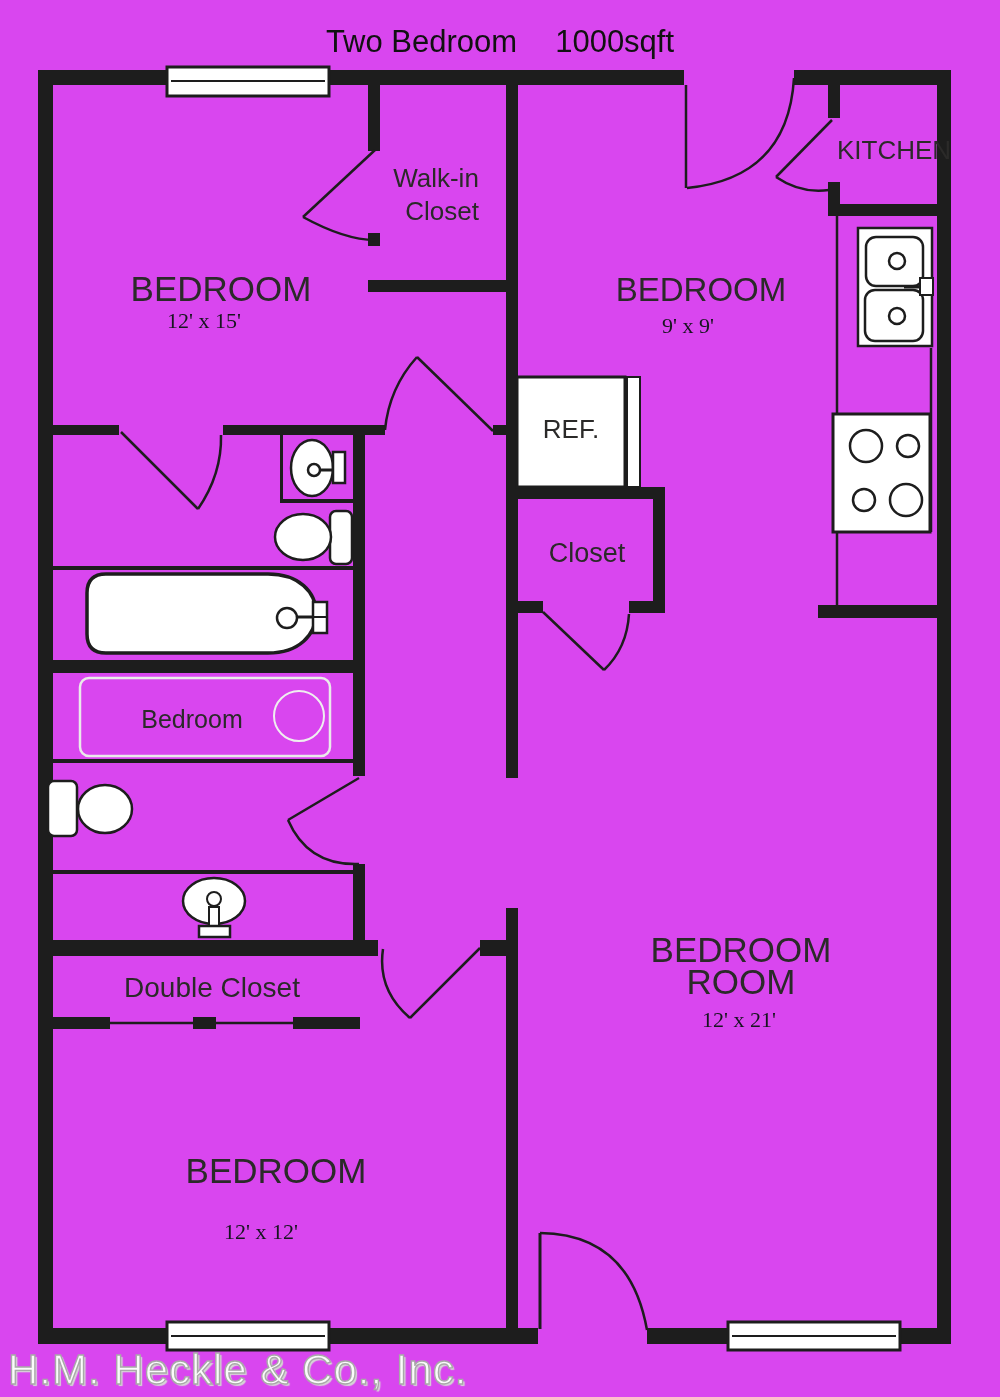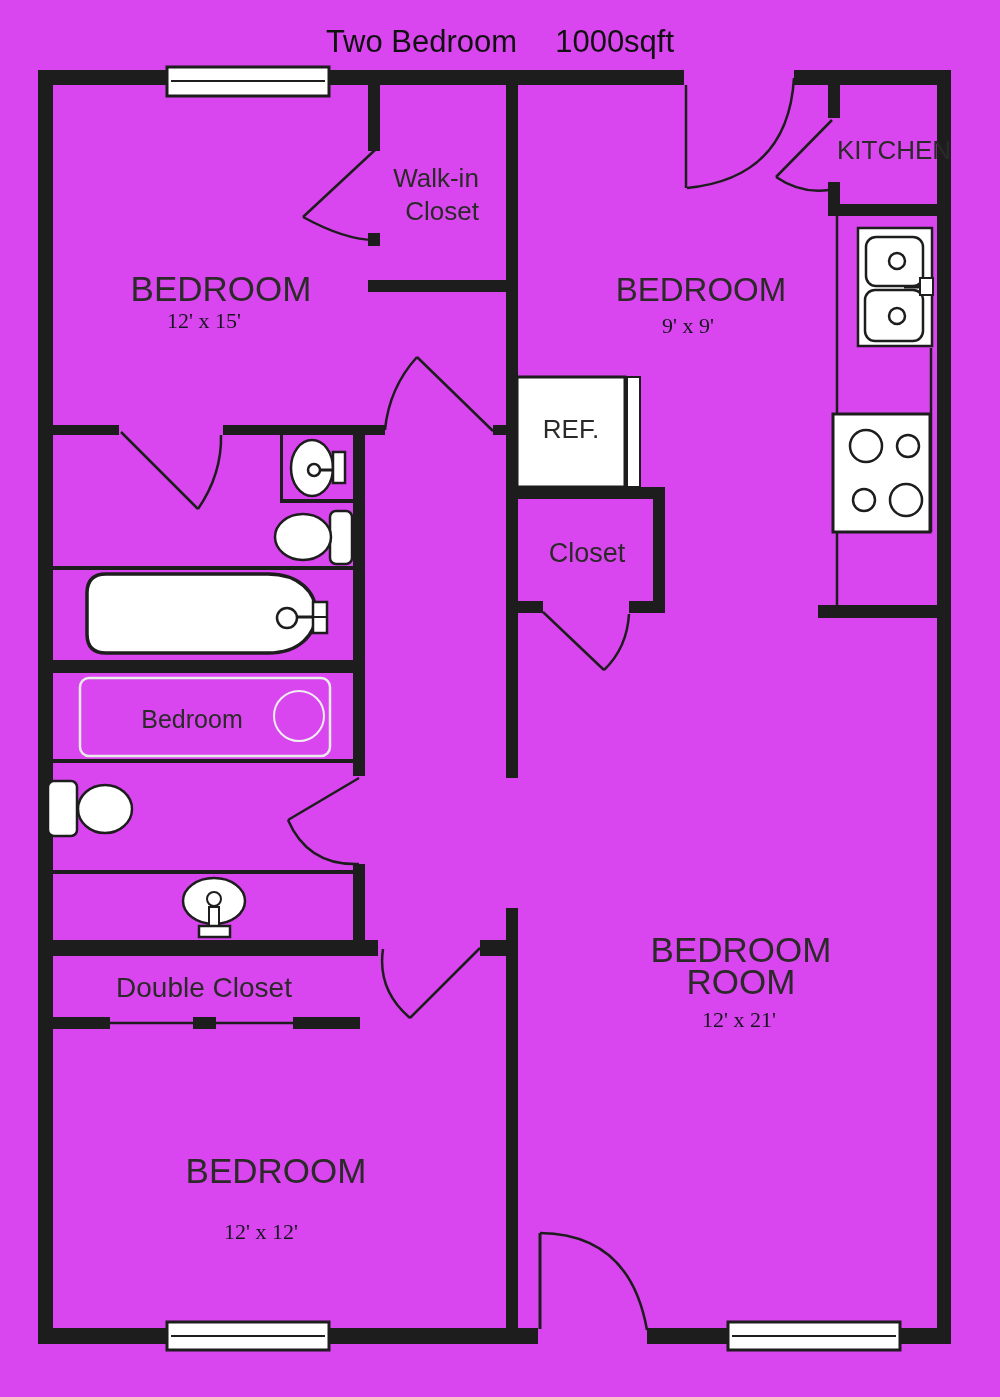--- a/index.html
+++ b/index.html
@@ -229,24 +229,25 @@
   <div class="lbl dims" style="left:656px;top:326px;margin-left:32px;">9' x 9'</div>
 
   <div class="lbl" style="left:894px;top:150px;font-size:26px;">KITCHEN</div>
 
   <div class="lbl" style="left:571px;top:429px;font-size:26px;">REF.</div>
 
   <div class="lbl" style="left:587px;top:553px;font-size:27px;">Closet</div>
 
   <div class="lbl" style="left:192px;top:719px;font-size:25px;">Bedroom</div>
 
-  <div class="lbl" style="left:204px;top:988px;font-size:28px;">Double Closet</div>
+  <div class="lbl" style="left:212px;top:988px;font-size:28px;">Double Closet</div>
 
   <div class="lbl room" style="left:276px;top:1170px;">BEDROOM</div>
   <div class="lbl dims" style="left:261px;top:1232px;">12' x 12'</div>
 
   <div class="lbl room" style="left:741px;top:966px;line-height:0.92;">
     <span class="ln">BEDROOM</span>
     <span class="ln">ROOM</span>
   </div>
   <div class="lbl dims" style="left:739px;top:1020px;">12' x 21'</div>
 
+  <div class="watermark">H.M. Heckle &amp; Co., Inc.</div>
 </div>
 
 </body></html>

